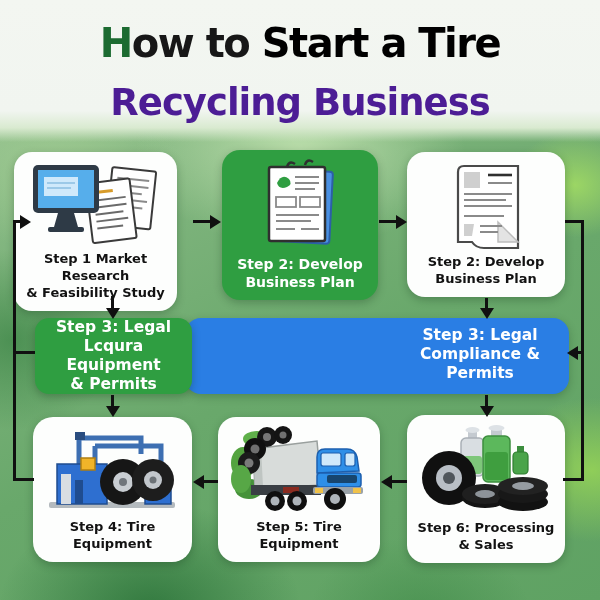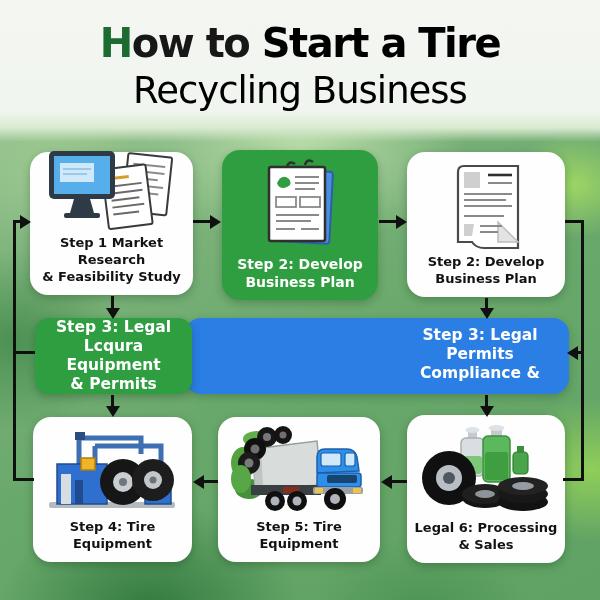--- a/index.html
+++ b/index.html
@@ -13,21 +13,21 @@
     radial-gradient(210px 150px at 150px 610px, rgba(24,98,42,.65), rgba(24,98,42,0) 72%),
     radial-gradient(160px 120px at 420px 620px, rgba(52,130,62,.5), rgba(52,130,62,0) 70%),
     radial-gradient(220px 130px at 300px 150px, rgba(196,228,178,.85), rgba(196,228,178,0) 75%),
     radial-gradient(160px 110px at 60px 170px, rgba(170,210,150,.6), rgba(170,210,150,0) 75%),
     linear-gradient(155deg,#a3cb9c 0%,#7fb47d 30%,#69a86b 58%,#5fa263 100%);}
   
   .title-band{position:absolute;left:0;top:0;width:600px;height:142px;
     background:linear-gradient(#f3f6f1 0%,#f1f5f0 78%,#d9ead0 90%,rgba(205,231,188,0) 100%);}
   .title{position:absolute;left:0;top:22px;width:600px;text-align:center;line-height:1.08;}
   .title .l1{font-size:40px;font-weight:800;letter-spacing:-1.5px;}
-  .title .l2{font-size:37px;font-weight:400;letter-spacing:-1px;color:#000000;display:block;margin-top:6px;}
+  .title .l2{font-size:37px;font-weight:700;letter-spacing:-1px;color:#4c1d95;display:block;margin-top:18px;}
   .t-hgreen{color:#1c6b31;}
   .t-dark{color:#171717;}
   .t-green{color:#000000;}
   
   .box{position:absolute;background:#fdfefd;border-radius:18px;
     box-shadow:0 3px 9px rgba(15,45,20,.28);display:flex;flex-direction:column;
     align-items:center;justify-content:flex-end;padding:6px 3px 9px;box-sizing:border-box;}
   .box .icon{flex:1;display:flex;align-items:center;justify-content:center;width:100%;}
   .box .label{font-weight:700;font-size:13px;color:#121212;text-align:center;line-height:1.3;}
   .box.green{background:#2f9e41;}
@@ -50,21 +50,21 @@
 
 <div class="canvas">
   <div class="bg"></div>
 
   <div class="title-band"></div>
   <div class="title">
     <span class="l1"><span class="t-hgreen">H</span><span class="t-dark">ow to </span><span class="t-green">Start a Tire</span></span>
     <span class="l2">Recycling Business</span>
   </div>
 
-  <div class="box" style="left:30px;top:152px;width:163px;height:143px;">
+  <div class="box" style="left:14px;top:152px;width:163px;height:159px;">
     <div class="icon">
       <svg width="130" height="88" viewBox="0 0 130 88">
         <g transform="rotate(6 98 40)">
             <rect x="78" y="8" width="44" height="58" fill="#ffffff" stroke="#3a3a3a" stroke-width="2" rx="2"></rect>
           <g stroke="#8a8a8a" stroke-width="2">
               <line x1="84" y1="18" x2="116" y2="18"></line>
               <line x1="84" y1="25" x2="116" y2="25"></line>
               <line x1="84" y1="32" x2="110" y2="32"></line>
               <line x1="84" y1="39" x2="116" y2="39"></line>
               <line x1="84" y1="46" x2="112" y2="46"></line>
@@ -154,33 +154,33 @@
     </div>
     <div class="label">
       <div>Step 2: Develop</div>
       <div>Business Plan</div>
     </div>
   </div>
 
   <div class="band band-blue">
     <div class="label">
       <div>Step 3: Legal</div>
+      <div>Compliance &amp;</div>
       <div>Permits</div>
-      <div>Compliance &amp;</div>
     </div>
   </div>
   <div class="band band-green">
     <div class="label">
       <div>Step 3: Legal</div>
       <div>Lcqura Equipment</div>
       <div>&amp; Permits</div>
     </div>
   </div>
 
-  <div class="box" style="left:33px;top:417px;width:159px;height:145px;">
+  <div class="box" style="left:33px;top:417px;width:159px;height:145px;border-radius:20px;">
     <div class="icon">
       <svg width="136" height="94" viewBox="0 0 136 94">
         <rect x="4" y="78" width="126" height="6" rx="2" fill="#b4babe"></rect>
         <path d="M34 14 L34 40 M34 14 L96 14 L96 30" fill="none" stroke="#3d6fb2" stroke-width="5"></path>
         <path d="M50 22 L50 40 M50 22 L116 22 L116 44" fill="none" stroke="#3d6fb2" stroke-width="5"></path>
         <rect x="30" y="8" width="10" height="8" fill="#2a4d80"></rect>
         <rect x="12" y="40" width="50" height="40" fill="#2e6fd0" stroke="#1f4c8f" stroke-width="1.5"></rect>
         <rect x="36" y="34" width="14" height="12" fill="#f0b429" stroke="#b07f10" stroke-width="1.5"></rect>
         <rect x="16" y="50" width="10" height="30" fill="#d8dde2"></rect>
         <rect x="30" y="56" width="8" height="24" fill="#1f4c8f"></rect>
@@ -257,21 +257,21 @@
         <ellipse cx="66" cy="76" rx="23" ry="10" fill="#141414"></ellipse>
         <ellipse cx="66" cy="72" rx="23" ry="10" fill="#1f1f1f"></ellipse>
         <ellipse cx="66" cy="72" rx="10" ry="4" fill="#8d9399"></ellipse>
         <ellipse cx="104" cy="80" rx="25" ry="9" fill="#121212"></ellipse>
         <ellipse cx="104" cy="72" rx="25" ry="9" fill="#181818"></ellipse>
         <ellipse cx="104" cy="64" rx="25" ry="9" fill="#222222"></ellipse>
         <ellipse cx="104" cy="64" rx="11" ry="4" fill="#969ca2"></ellipse>
       </svg>
     </div>
     <div class="label">
-      <div>Legal 6: Processing</div>
+      <div>Step 6: Processing</div>
       <div>&amp; Sales</div>
     </div>
   </div>
 
   <div class="hl" style="left:193px;top:220px;width:17px;"></div>
   <div class="head right" style="left:210px;top:214.5px;"></div>
   <div class="hl" style="left:379px;top:220px;width:17px;"></div>
   <div class="head right" style="left:396px;top:214.5px;"></div>
 
   <div class="vl" style="left:13px;top:220px;height:261px;"></div>

